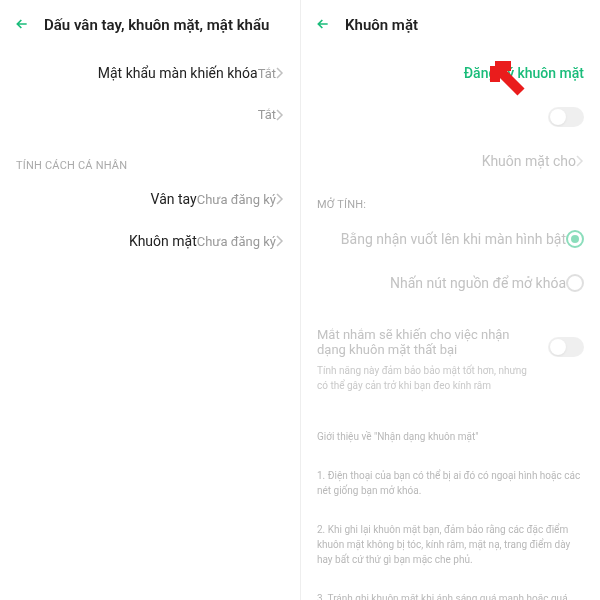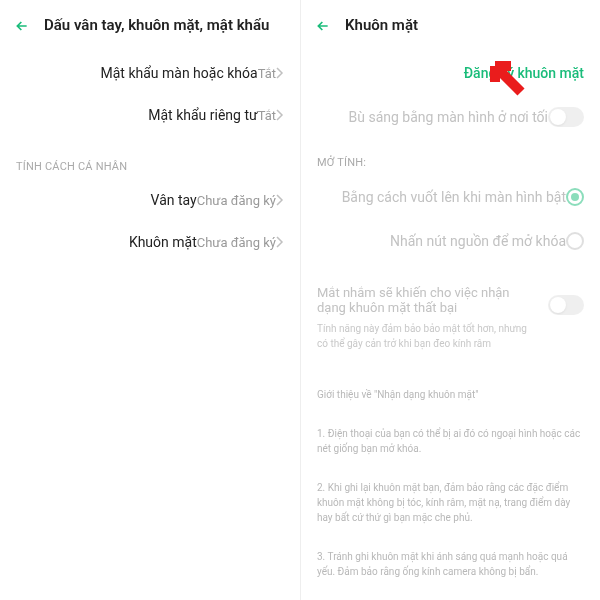--- a/index.html
+++ b/index.html
@@ -1,19 +1,19 @@
 <!DOCTYPE html>
 <html><head>
   <meta charset="utf-8">
   <style>
     * { margin: 0; padding: 0; box-sizing: border-box; font-family: -apple-system, BlinkMacSystemFont, "Segoe UI", Roboto, sans-serif; }
     body { width: 600px; height: 600px; background: #fff; display: flex; overflow: hidden; }
     .panel { width: 300px; height: 600px; background: #fff; overflow: hidden; position: relative; }
     .panel-right { border-left: 1px solid #eee; }
-    .header { display: flex; align-items: flex-end; padding: 16px 14px 18px 14px; gap: 14px; }
+    .header { display: flex; align-items: flex-start; padding: 16px 14px 18px 14px; gap: 14px; }
     .back-icon { width: 16px; height: 16px; display: flex; align-items: center; justify-content: center; color: #1abc7a; }
     .back-icon svg { width: 16px; height: 16px; }
     .header-title { font-size: 15px; font-weight: 600; color: #222; }
     .section-label { font-size: 11px; color: #aaa; padding: 10px 16px 6px 16px; letter-spacing: 0.2px; }
     .row { display: flex; align-items: center; justify-content: flex-end; padding: 13px 16px; }
     .row-title { font-size: 14px; color: #222; }
     .row-title.green { color: #1abc7a; font-weight: 500; }
     .row-title.disabled { color: #c2c2c2; }
     .row-value { font-size: 13px; color: #999; display: flex; align-items: center; gap: 0; }
     .chevron { color: #c0c0c0; display: flex; align-items: center; }
@@ -43,33 +43,32 @@
     <span class="back-icon">
       <svg viewBox="0 0 24 24" fill="none" stroke="currentColor" stroke-width="2.5">
           <path d="M19 12H5M11 18l-6-6 6-6"></path>
         </svg>
     </span>
     <span class="header-title">Dấu vân tay, khuôn mặt, mật khẩu</span>
   </div>
 
 
   <div class="row">
-    <span class="row-title">Mật khẩu màn hoặc khóa</span>
+    <span class="row-title">Mật khẩu màn khiến khóa</span>
     <span class="row-value">
       <span>Tắt</span>
       <span class="chevron">
           <svg viewBox="0 0 8 12">
             <path d="M1 1l5 5-5 5" fill="none" stroke="currentColor" stroke-width="1.5"></path>
           </svg>
         </span>
     </span>
   </div>
 
   <div class="row">
-    <span class="row-title">Mật khẩu riêng tư</span>
     <span class="row-value">
       <span>Tắt</span>
       <span class="chevron">
           <svg viewBox="0 0 8 12">
             <path d="M1 1l5 5-5 5" fill="none" stroke="currentColor" stroke-width="1.5"></path>
           </svg>
         </span>
     </span>
   </div>
 
@@ -115,29 +114,36 @@
       <span class="row-title green">Đăng ký khuôn mặt</span>
     </div>
 
     <div class="arrow">
       <svg viewBox="0 0 46 46">
           <path d="M40 40 L14 14 M14 14 L14 30 M14 14 L30 14" stroke="#ea1c1c" stroke-width="10" fill="none" stroke-linecap="butt" stroke-linejoin="miter"></path>
         </svg>
     </div>
 
     <div class="row">
-      <span class="row-title disabled">Bù sáng bằng màn hình ở nơi tối</span>
       <span class="toggle disabled"></span>
     </div>
 
+    <div class="row">
+      <span class="row-title disabled">Khuôn mặt cho</span>
+      <span class="chevron" style="opacity:0.5">
+          <svg viewBox="0 0 8 12">
+            <path d="M1 1l5 5-5 5" fill="none" stroke="currentColor" stroke-width="1.5"></path>
+          </svg>
+        </span>
+    </div>
 
     <div class="section-label" style="padding-top:16px">MỞ TÍNH:</div>
 
     <div class="row">
-      <span class="row-title disabled">Bằng cách vuốt lên khi màn hình bật</span>
+      <span class="row-title disabled">Bằng nhận vuốt lên khi màn hình bật</span>
       <span class="radio checked disabled"></span>
     </div>
 
     <div class="row">
       <span class="row-title disabled">Nhấn nút nguồn để mở khóa</span>
       <span class="radio unchecked disabled"></span>
     </div>
 
     <div class="info-block" style="padding-top:22px; position:relative;">
       <div style="display:flex; align-items:flex-start; gap:10px;">

